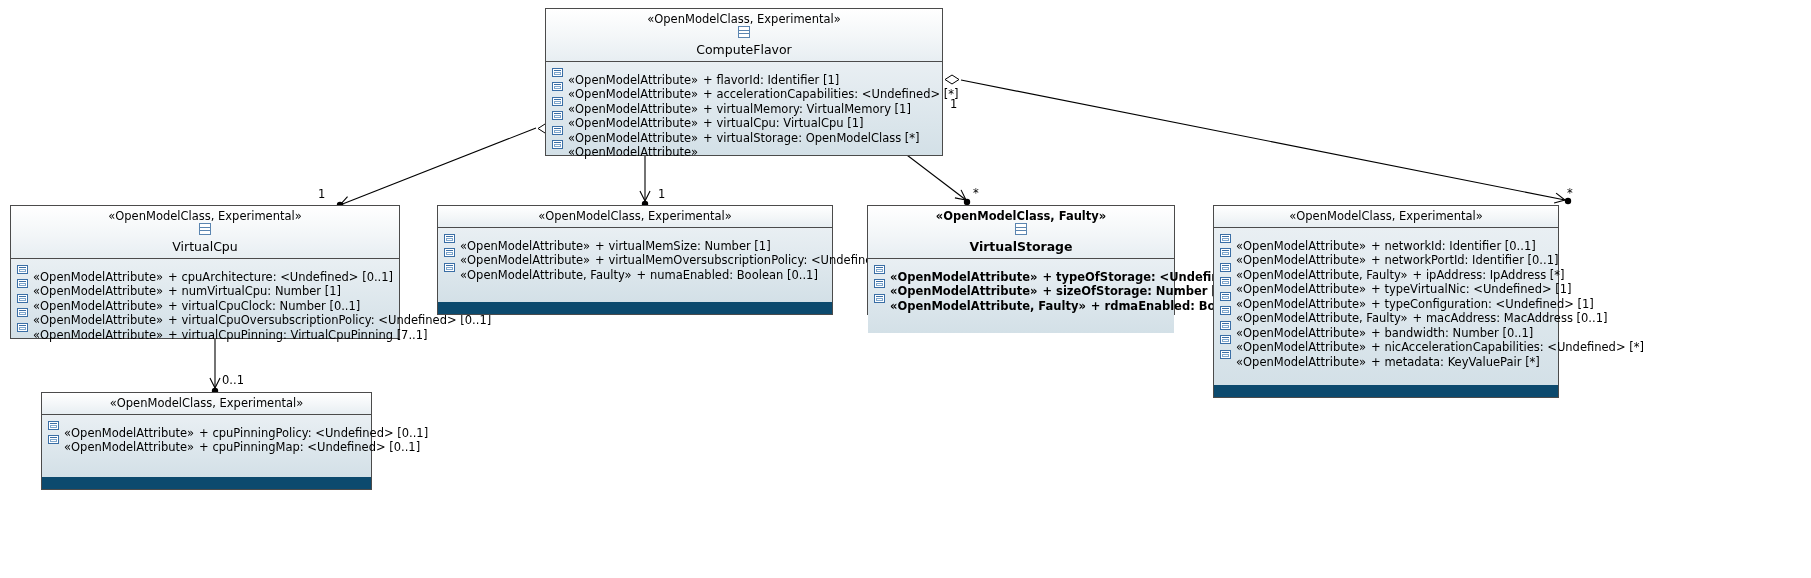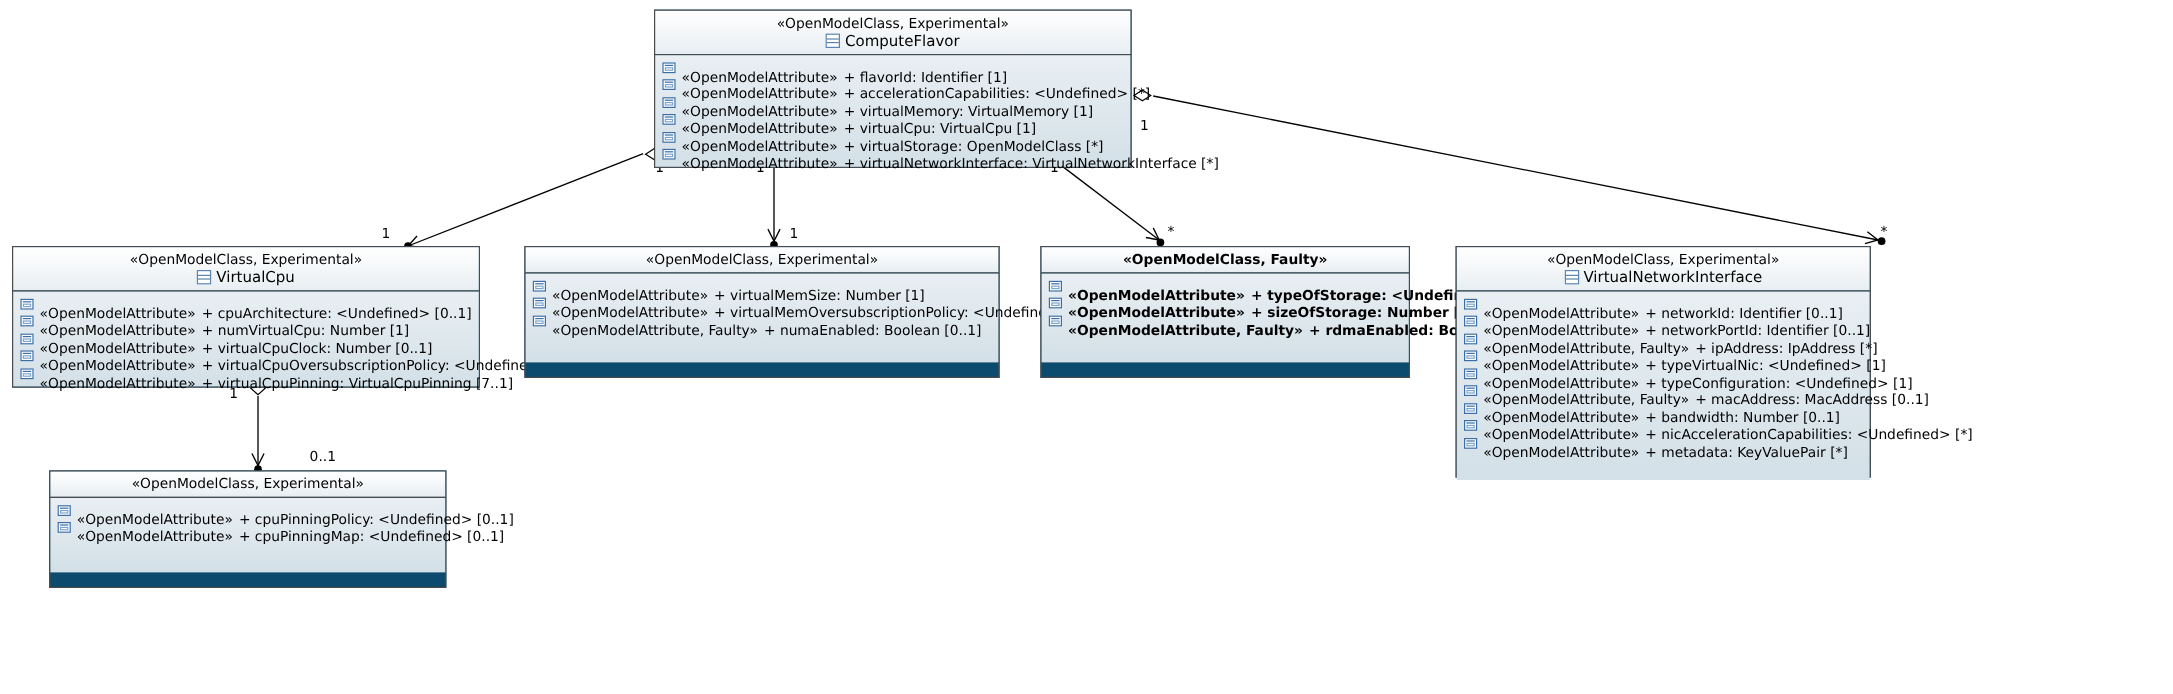--- a/index.html
+++ b/index.html
@@ -45,20 +45,21 @@
     color: #000;
     line-height: 14px;
     white-space: nowrap;
   }
   .cls-name-row {
     display: flex;
     align-items: center;
     justify-content: center;
     gap: 4px;
     line-height: 15px;
+    flex-direction: column;
   }
   .cls-name {
     font-size: 12.5px;
     color: #000;
     white-space: nowrap;
   }
   .uml-attrs {
     background: linear-gradient(to bottom, #e9eff3 0%, #d3e0e7 100%);
     padding: 3px 0 3px 0;
   }
@@ -181,21 +182,21 @@
   <div class="edge-label" style="left:630px; top:133px;">1</div>
   <div class="edge-label" style="left:658px; top:188px;">1</div>
 
   <div class="edge-label" style="left:875px; top:133px;">1</div>
   <div class="edge-label" style="left:973px; top:187px;">*</div>
 
   <div class="edge-label" style="left:950px; top:98px;">1</div>
   <div class="edge-label" style="left:1567px; top:187px;">*</div>
 
   <div class="edge-label" style="left:191px; top:322px;">1</div>
-  <div class="edge-label" style="left:222px; top:374px;margin-left:36px;">0..1</div>
+  <div class="edge-label" style="left:222px; top:374px;">0..1</div>
 
   <div class="uml-class" style="left:545px; top:8px; width:398px;">
     <div class="uml-header">
       <div class="stereo">«OpenModelClass, Experimental»</div>
       <div class="cls-name-row">
         <span class="icon-class"></span>
         <span class="cls-name">ComputeFlavor</span>
       </div>
     </div>
     <div class="uml-attrs">
@@ -220,21 +221,20 @@
         <span class="attr-text attr-sig">+ virtualCpu: VirtualCpu [1]</span>
       </div>
       <div class="attr-row">
         <span class="icon-attr"></span>
         <span class="attr-text attr-stereo">«OpenModelAttribute»</span>
         <span class="attr-text attr-sig">+ virtualStorage: OpenModelClass [*]</span>
       </div>
       <div class="attr-row">
         <span class="icon-attr"></span>
         <span class="attr-text attr-stereo">«OpenModelAttribute»</span>
-        <span class="attr-text attr-sig">+ virtualNetworkInterface: VirtualNetworkInterface [*]</span>
       </div>
     </div>
   </div>
 
   <div class="uml-class" style="left:10px; top:205px; width:390px;">
     <div class="uml-header">
       <div class="stereo">«OpenModelClass, Experimental»</div>
       <div class="cls-name-row">
         <span class="icon-class"></span>
         <span class="cls-name">VirtualCpu</span>
@@ -288,20 +288,24 @@
         <span class="icon-attr"></span>
         <span class="attr-text attr-stereo">«OpenModelAttribute, Faulty»</span>
         <span class="attr-text attr-sig">+ numaEnabled: Boolean [0..1]</span>
       </div>
     </div>
   </div>
 
   <div class="uml-class" style="left:867px; top:205px; width:308px; height:110px;font-weight:bold;">
     <div class="uml-header">
       <div class="stereo">«OpenModelClass, Faulty»</div>
+      <div class="cls-name-row">
+        <span class="icon-class"></span>
+        <span class="cls-name">VirtualStorage</span>
+      </div>
     </div>
     <div class="uml-attrs" style="height:68px;">
       <div class="attr-row">
         <span class="icon-attr"></span>
         <span class="attr-text attr-stereo">«OpenModelAttribute»</span>
         <span class="attr-text attr-sig">+ typeOfStorage: &lt;Undefined&gt; [1]</span>
       </div>
       <div class="attr-row">
         <span class="icon-attr"></span>
         <span class="attr-text attr-stereo">«OpenModelAttribute»</span>
@@ -311,24 +315,20 @@
         <span class="icon-attr"></span>
         <span class="attr-text attr-stereo">«OpenModelAttribute, Faulty»</span>
         <span class="attr-text attr-sig">+ rdmaEnabled: Boolean [0..1]</span>
       </div>
     </div>
   </div>
 
   <div class="uml-class" style="left:1213px; top:205px; width:346px; height:193px;">
     <div class="uml-header">
       <div class="stereo">«OpenModelClass, Experimental»</div>
-      <div class="cls-name-row">
-        <span class="icon-class"></span>
-        <span class="cls-name">VirtualNetworkInterface</span>
-      </div>
     </div>
     <div class="uml-attrs" style="height:151px;">
       <div class="attr-row">
         <span class="icon-attr"></span>
         <span class="attr-text attr-stereo">«OpenModelAttribute»</span>
         <span class="attr-text attr-sig">+ networkId: Identifier [0..1]</span>
       </div>
       <div class="attr-row">
         <span class="icon-attr"></span>
         <span class="attr-text attr-stereo">«OpenModelAttribute»</span>

